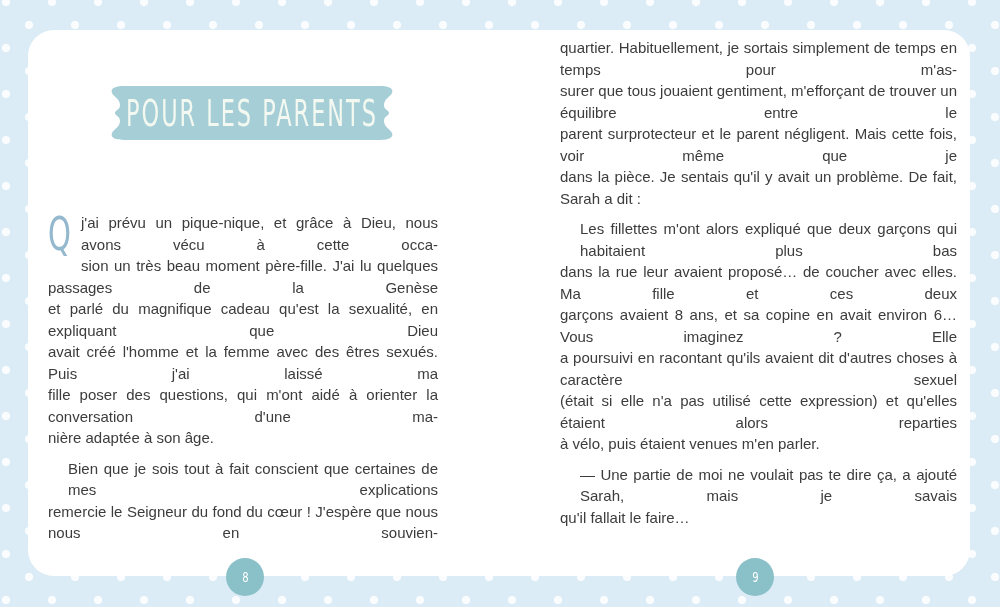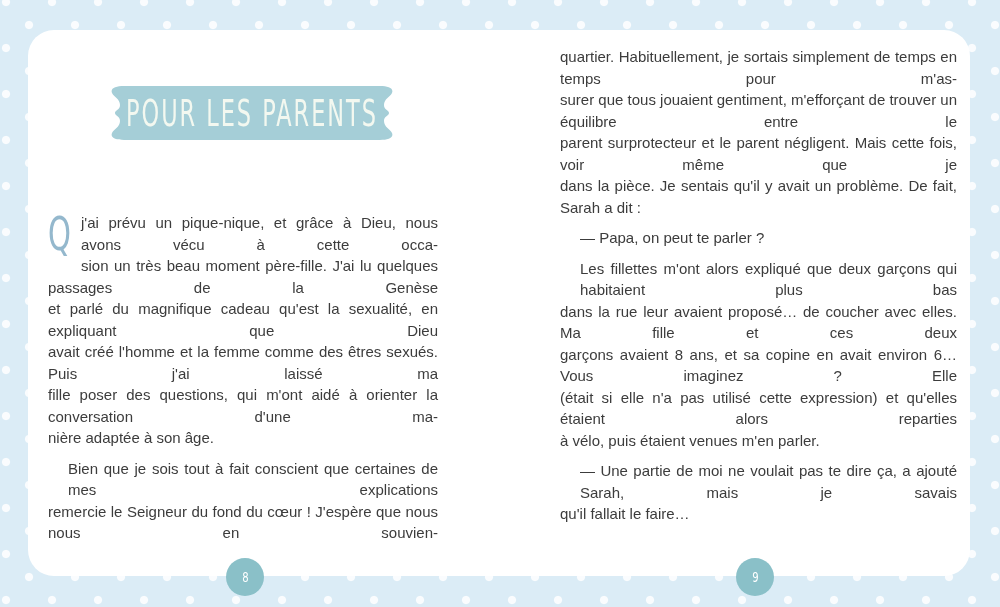--- a/index.html
+++ b/index.html
@@ -28,21 +28,21 @@
   .banner svg{position:absolute;inset:0;width:100%;height:100%;color:var(--c-banner,#a5ced7);}
   .banner-title{
     position:absolute;inset:0;display:flex;align-items:center;justify-content:center;
     color:var(--c-banner-text,#f3f8f0);font-family:"DejaVu Sans",sans-serif;
     font-size:34px;letter-spacing:3px;white-space:nowrap;
     transform:scaleX(.66) scaleY(1.08);
   }
   .text-col{position:absolute;left:0;width:100%;color:var(--c-text,#3c3c3c);
     font-size:15px;line-height:21.5px;}
   .page-left .text-col{top:182px;}
-  .page-right .text-col{top:16px;}
+  .page-right .text-col{top:7px;}
   .para{margin:0 0 9px 0;}
   .para:last-child{margin-bottom:0;}
   .line{text-align:justify;text-align-last:justify;}
   .line.last{text-align-last:left;}
   .line.indent{padding-left:20px;}
   .dropcap{
     float:left;width:26px;height:43px;margin:1px 7px 0 0;
     font-family:"DejaVu Sans",sans-serif;font-size:47px;line-height:42px;
     color:var(--c-dropcap,#94b8cd);transform:scaleX(.62);transform-origin:left top;
   }
@@ -84,46 +84,44 @@
             C 2 4 8 2 16 2 Z"></path>
         </svg>
         <div class="banner-title">POUR LES PARENTS</div>
       </div>
       <div class="text-col">
           <div class="para">
             <span class="dropcap">Q</span>
             <div class="line">j'ai prévu un pique-nique, et grâce à Dieu, nous avons vécu à cette occa-</div>
             <div class="line">sion un très beau moment père-fille. J'ai lu quelques passages de la Genèse</div>
             <div class="line">et parlé du magnifique cadeau qu'est la sexualité, en expliquant que Dieu</div>
-            <div class="line">avait créé l'homme et la femme comme des êtres sexués. Puis j'ai laissé ma</div>
+            <div class="line">avait créé l'homme et la femme avec des êtres sexués. Puis j'ai laissé ma</div>
             <div class="line">fille poser des questions, qui m'ont aidé à orienter la conversation d'une ma-</div>
             <div class="line last">nière adaptée à son âge.</div>
           </div>
           <div class="para">
             <div class="line indent">Bien que je sois tout à fait conscient que certaines de mes explications</div>
             <div class="line">remercie le Seigneur du fond du cœur ! J'espère que nous nous en souvien-</div>
           </div>
         </div>
     </div>
 
     <div class="page page-right">
       <div class="text-col">
           <div class="para">
             <div class="line">quartier. Habituellement, je sortais simplement de temps en temps pour m'as-</div>
             <div class="line">surer que tous jouaient gentiment, m'efforçant de trouver un équilibre entre le</div>
             <div class="line">parent surprotecteur et le parent négligent. Mais cette fois, voir même que je</div>
             <div class="line last">dans la pièce. Je sentais qu'il y avait un problème. De fait, Sarah a dit :</div>
           </div>
           <div class="para">
-            <div class="line last indent">— Papa, on peut te parler ?</div>
-          </div>
-          <div class="para">
             <div class="line indent">Les fillettes m'ont alors expliqué que deux garçons qui habitaient plus bas</div>
             <div class="line">dans la rue leur avaient proposé… de coucher avec elles. Ma fille et ces deux</div>
             <div class="line">garçons avaient 8 ans, et sa copine en avait environ 6… Vous imaginez ? Elle</div>
+            <div class="line">a poursuivi en racontant qu'ils avaient dit d'autres choses à caractère sexuel</div>
             <div class="line">(était si elle n'a pas utilisé cette expression) et qu'elles étaient alors reparties</div>
             <div class="line last">à vélo, puis étaient venues m'en parler.</div>
           </div>
           <div class="para">
             <div class="line indent">— Une partie de moi ne voulait pas te dire ça, a ajouté Sarah, mais je savais</div>
             <div class="line last">qu'il fallait le faire…</div>
           </div>
         </div>
     </div>
 

